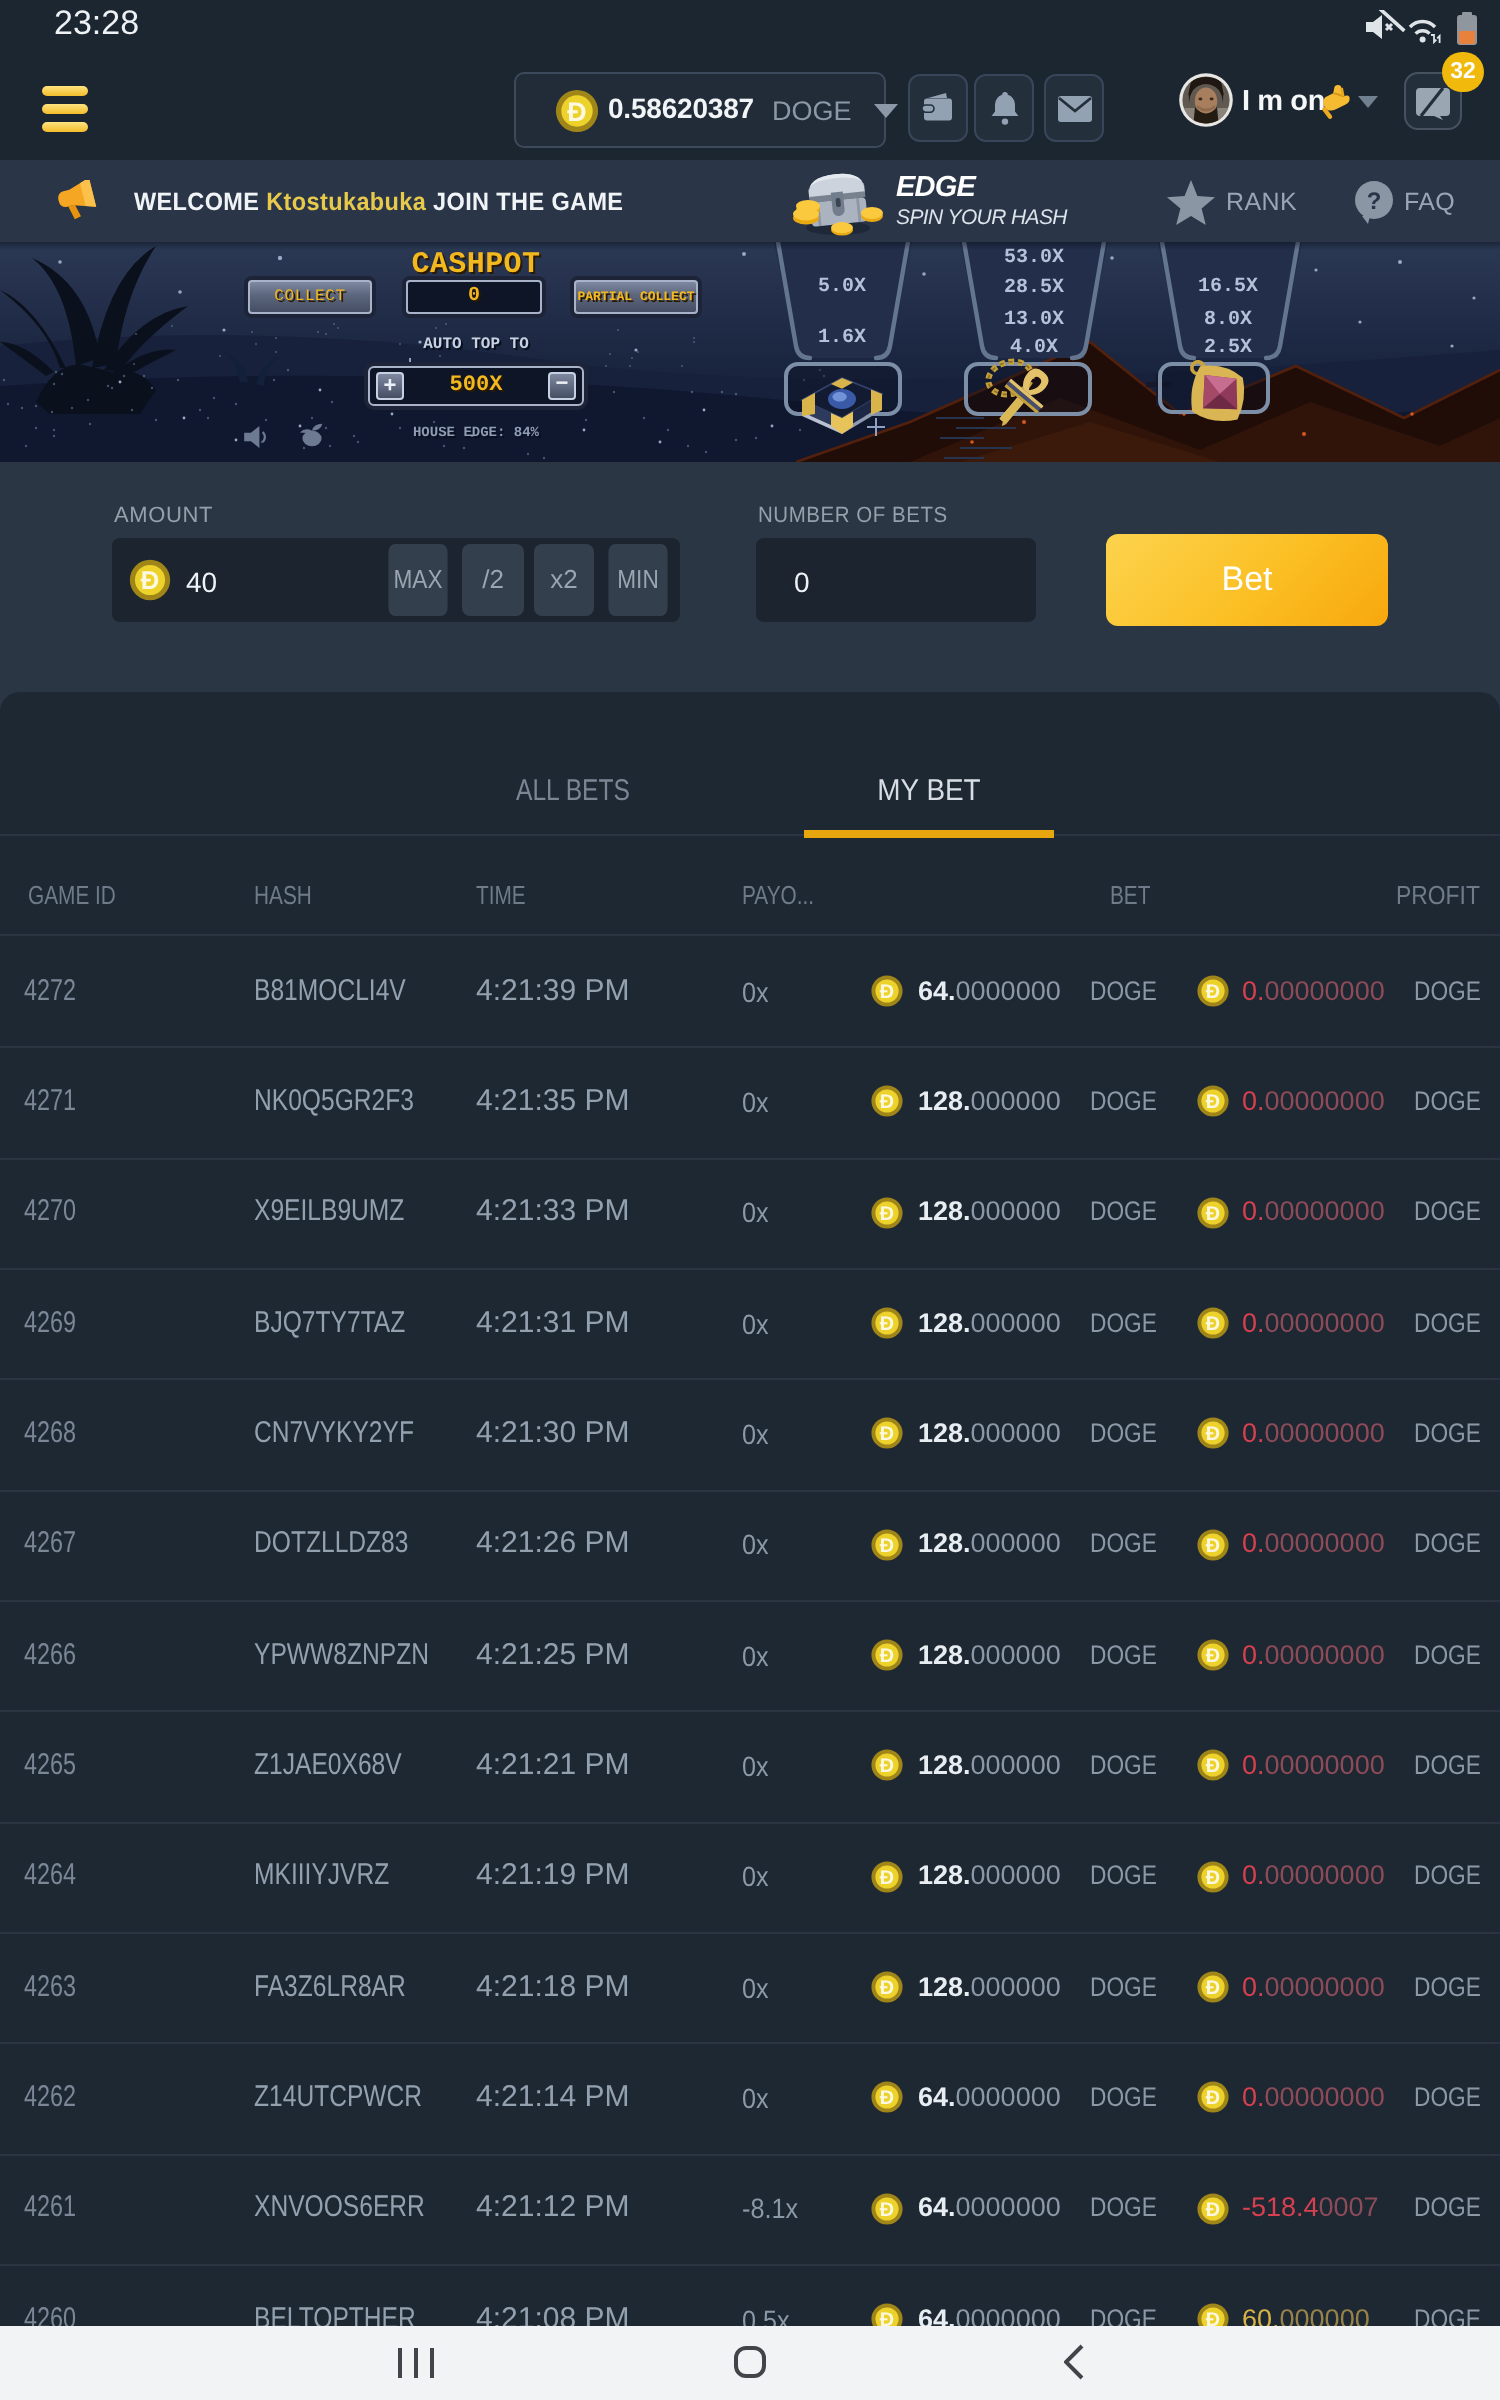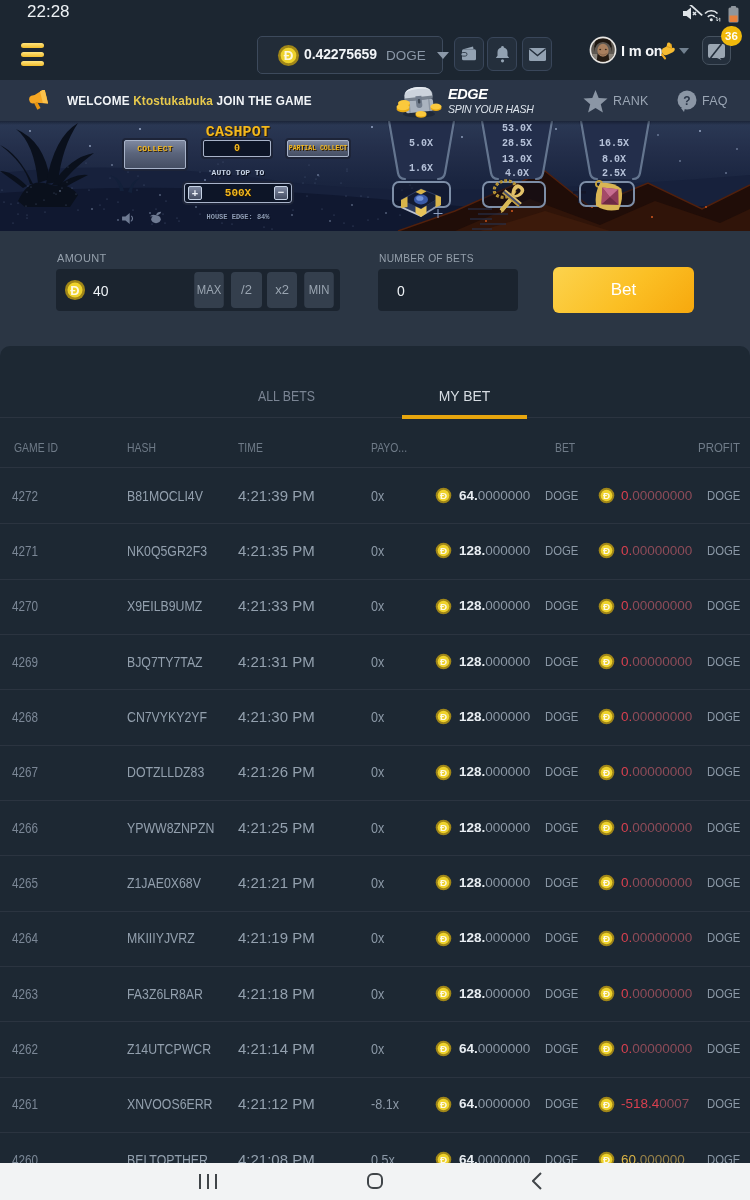--- a/index.html
+++ b/index.html
@@ -6,21 +6,21 @@
   .cnd { transform-origin:0 0; }
   html,body { width:750px; height:1200px; overflow:hidden; background:#1d2833; font-family:"Liberation Sans", sans-serif; }
   #page { position:relative; width:750px; height:1200px; overflow:hidden; }
   .abs { position:absolute; }
 </style>
 </head>
 <body>
 <div id="page">
 
   <div class="abs" style="left:0;top:0;width:750px;height:80px;background:#1c2631;"></div>
-  <div class="abs" style="left:27px;top:2px;color:#eef2f5;font-size:17px;">22:28</div>
+  <div class="abs" style="left:27px;top:2px;color:#eef2f5;font-size:17px;">23:28</div>
 
   <svg class="abs" style="left:682px;top:5px;" width="60" height="18" viewBox="0 0 60 18">
 
     <g fill="#dfe4e8">
       <path d="M1 6 h3.5 l4.5-3.5 v12 l-4.5-3.5 H1 z"></path>
       <path d="M11 7 l3 3 M14 7 l-3 3" stroke="#dfe4e8" stroke-width="1.5"></path>
       <rect x="-1" y="1" width="19" height="1.8" transform="rotate(42 8 9)"></rect>
     </g>
 
     <g stroke="#dfe4e8" stroke-width="1.7" fill="none">
@@ -38,21 +38,21 @@
   <div class="abs" style="left:21px;top:43px;width:23px;height:4.5px;background:linear-gradient(180deg,#ffe480,#f2bd2a);border-radius:2.5px;"></div>
   <div class="abs" style="left:21px;top:52px;width:23px;height:4.5px;background:linear-gradient(180deg,#ffe480,#f2bd2a);border-radius:2.5px;"></div>
   <div class="abs" style="left:21px;top:61px;width:23px;height:4.5px;background:linear-gradient(180deg,#ffe480,#f2bd2a);border-radius:2.5px;"></div>
 
   <div class="abs" style="left:257px;top:36px;width:186px;height:38px;background:#222c38;border:1px solid #3d4a5c;border-radius:5px;"></div>
   <svg class="abs" style="left:277px;top:44px;" width="23" height="23" viewBox="0 0 24 24">
     <circle cx="12" cy="12" r="11" fill="#a08618"></circle>
     <circle cx="12" cy="12" r="8.2" fill="#eed22c"></circle>
     <text x="12" y="17" text-anchor="middle" font-size="14" font-weight="bold" fill="#fdf8e2" font-family="Liberation Sans">Đ</text>
   </svg>
-  <div class="abs" style="left:304px;top:46px;color:#f2f5f8;font-size:14px;font-weight:bold;letter-spacing:-0.1px;">0.42275659</div>
+  <div class="abs" style="left:304px;top:46px;color:#f2f5f8;font-size:14px;font-weight:bold;letter-spacing:-0.1px;">0.58620387</div>
   <div class="abs" style="left:386px;top:48px;font-size:13.5px;color:#8b98a8;">DOGE</div>
   <div class="abs" style="left:437px;top:52px;width:0;height:0;border-left:6.5px solid transparent;border-right:6.5px solid transparent;border-top:7px solid #8b98a8;"></div>
 
   <div class="abs" style="left:454px;top:37px;width:30px;height:34px;background:#242f3c;border:1px solid #39465a;border-radius:6px;"></div>
   <div class="abs" style="left:487px;top:37px;width:30px;height:34px;background:#242f3c;border:1px solid #39465a;border-radius:6px;"></div>
   <div class="abs" style="left:522px;top:37px;width:30px;height:34px;background:#242f3c;border:1px solid #39465a;border-radius:6px;"></div>
   <svg class="abs" style="left:461px;top:46px;" width="17" height="16" viewBox="0 0 17 16" fill="#93a2b2">
     <path d="M3 3 L12 0.5 L12.5 3 Z"></path>
     <rect x="1" y="3.2" width="14" height="11" rx="1.5"></rect>
     <rect x="0" y="6.5" width="6" height="3.6" rx="1.8" fill="#93a2b2" stroke="#242f3c" stroke-width="0.8"></rect>
@@ -90,21 +90,21 @@
     <path d="M2.2 12.6 L5 16.4" stroke="#eda922" stroke-width="2.2" stroke-linecap="round"></path>
     <path d="M10.8 2 L11.6 6.2" stroke="#e8a81f" stroke-width="1.4"></path>
   </svg>
   <div class="abs" style="left:679px;top:48px;width:0;height:0;border-left:5.5px solid transparent;border-right:5.5px solid transparent;border-top:6px solid #71808f;"></div>
 
   <div class="abs" style="left:702px;top:36px;width:29px;height:29px;background:#242f3c;border:1px solid #46525f;border-radius:7px;"></div>
   <svg class="abs" style="left:708px;top:44px;" width="17" height="16" viewBox="0 0 17 16">
     <path d="M2 0 h13 a2 2 0 0 1 2 2 v10 a2 2 0 0 1 -2 2 h-3 l1.5 2 l-4.5-2 H2 a2 2 0 0 1 -2-2 V2 a2 2 0 0 1 2-2 z" fill="#9aa6b2"></path>
     <path d="M13.5 0 L2.5 14" stroke="#242f3c" stroke-width="1.6"></path>
   </svg>
-  <div class="abs" style="left:721px;top:26px;width:21px;height:20px;background:#f0b90b;border-radius:10px;color:#fdfdf8;font-size:11.5px;font-weight:bold;text-align:center;line-height:20px;">36</div>
+  <div class="abs" style="left:721px;top:26px;width:21px;height:20px;background:#f0b90b;border-radius:10px;color:#fdfdf8;font-size:11.5px;font-weight:bold;text-align:center;line-height:20px;">32</div>
 
   <div class="abs" style="left:0;top:80px;width:750px;height:41px;background:#2a3547;"></div>
   <svg class="abs" style="left:28px;top:90px;" width="22" height="21" viewBox="0 0 22 21">
     <g transform="rotate(-14 11 10)">
       <path d="M19 0.5 L19 15.5 L8 12 L4.5 12 Q1.5 11.5 1.5 8 Q1.5 4.5 4.5 4 L8 4 Z" fill="#f5a623"></path>
       <path d="M19 0.5 L19 15.5 L14 13.9 L14 2.1 Z" fill="#fbc14b"></path>
       <path d="M5.5 12 l1.6 7 l3.4-0.8 l-1.6-6.4 z" fill="#e8940f"></path>
     </g>
   </svg>
   <div class="abs cnd" style="left:67px;top:94px;font-size:12.5px;color:#f1f4f7;font-weight:bold;letter-spacing:0.2px;transform:scaleX(0.94);">WELCOME <span style="color:#e7c94c;">Ktostukabuka</span> JOIN THE GAME</div>
@@ -392,21 +392,21 @@
         <path d="M11 7 L27 6 L30 21 L13 23.5 Z" fill="#8e3a58"></path>
         <path d="M11 7 L20 15 L27 6 Z" fill="#c76d90"></path>
         <path d="M13 23.5 L20 15 L30 21 Z" fill="#6e2a44"></path>
         <path d="M11 7 L13 23.5 L20 15 Z" fill="#a44a68"></path>
       </g>
     </svg>
 
     <div class="abs" style="left:0;top:0;width:750px;height:4px;background:linear-gradient(180deg,rgba(8,12,22,0.45),rgba(8,12,22,0));"></div>
     
     <div class="abs" style="left:196px;top:3px;width:84px;text-align:center;font-family:'Liberation Mono',monospace;font-weight:bold;font-size:15px;color:#f3b81d;text-shadow:1px 1px 0 #2a1a04;letter-spacing:0.2px;">CASHPOT</div>
-    <div class="abs" style="left:124px;top:19px;width:62px;height:29px;background:linear-gradient(180deg,#7e88a0 0%,#5b657c 45%,#454e63 100%);border:1px solid #a8b3c9;border-radius:2px;box-shadow:0 0 0 2px #1d2438;color:#f3b81d;font-family:'Liberation Mono',monospace;font-weight:bold;font-size:8px;text-align:center;line-height:16px;text-shadow:1px 1px 0 #2a1a04;letter-spacing:0.3px;">COLLECT</div>
+    <div class="abs" style="left:124px;top:19px;width:62px;height:17px;background:linear-gradient(180deg,#7e88a0 0%,#5b657c 45%,#454e63 100%);border:1px solid #a8b3c9;border-radius:2px;box-shadow:0 0 0 2px #1d2438;color:#f3b81d;font-family:'Liberation Mono',monospace;font-weight:normal;font-size:8px;text-align:center;line-height:16px;text-shadow:1px 1px 0 #2a1a04;letter-spacing:0.3px;">COLLECT</div>
     <div class="abs" style="left:203px;top:19px;width:68px;height:17px;background:#0d1527;border:1px solid #a8b3c9;border-radius:2px;box-shadow:0 0 0 2px #1d2438;color:#f3b81d;font-family:'Liberation Mono',monospace;font-weight:bold;font-size:10px;text-align:center;line-height:15px;text-shadow:1px 1px 0 #2a1a04;">0</div>
     <div class="abs" style="left:287px;top:19px;width:62px;height:17px;background:linear-gradient(180deg,#7e88a0 0%,#5b657c 45%,#454e63 100%);border:1px solid #a8b3c9;border-radius:2px;box-shadow:0 0 0 2px #1d2438;color:#f3b81d;font-family:'Liberation Mono',monospace;font-weight:bold;font-size:6.5px;text-align:center;line-height:15px;text-shadow:1px 1px 0 #2a1a04;white-space:nowrap;">PARTIAL COLLECT</div>
     <div class="abs" style="left:186px;top:47px;width:104px;text-align:center;font-family:'Liberation Mono',monospace;font-weight:bold;font-size:8px;color:#c6d2e4;text-shadow:1px 1px 0 #0a0f1e;">AUTO TOP TO</div>
     <div class="abs" style="left:184px;top:62px;width:108px;height:20px;background:#0d1527;border:1px solid #a8b3c9;border-radius:3px;box-shadow:0 0 0 2px #1d2438;"></div>
     <div class="abs" style="left:188px;top:65px;width:14px;height:14px;background:linear-gradient(180deg,#7e88a0,#454e63);border:1px solid #c6d2e4;border-radius:2px;color:#eef2f8;font-weight:bold;font-size:11px;text-align:center;line-height:12px;">+</div>
     <div class="abs" style="left:274px;top:65px;width:14px;height:14px;background:linear-gradient(180deg,#7e88a0,#454e63);border:1px solid #c6d2e4;border-radius:2px;color:#eef2f8;font-weight:bold;font-size:11px;text-align:center;line-height:11px;">−</div>
     <div class="abs" style="left:205px;top:66px;width:66px;text-align:center;font-family:'Liberation Mono',monospace;font-weight:bold;font-size:11px;color:#f3b81d;text-shadow:1px 1px 0 #2a1a04;">500X</div>
     <div class="abs" style="left:196px;top:92px;width:84px;text-align:center;font-family:'Liberation Mono',monospace;font-weight:bold;font-size:7px;color:#8e9cb4;text-shadow:1px 1px 0 #0a0f1e;white-space:nowrap;">HOUSE EDGE: 84%</div>
     <svg class="abs" style="left:122px;top:92px;" width="12" height="11" viewBox="0 0 14 13" fill="#6e7a92">
       <path d="M0 4 h4 l5-4 v13 l-5-4 H0 z"></path>

